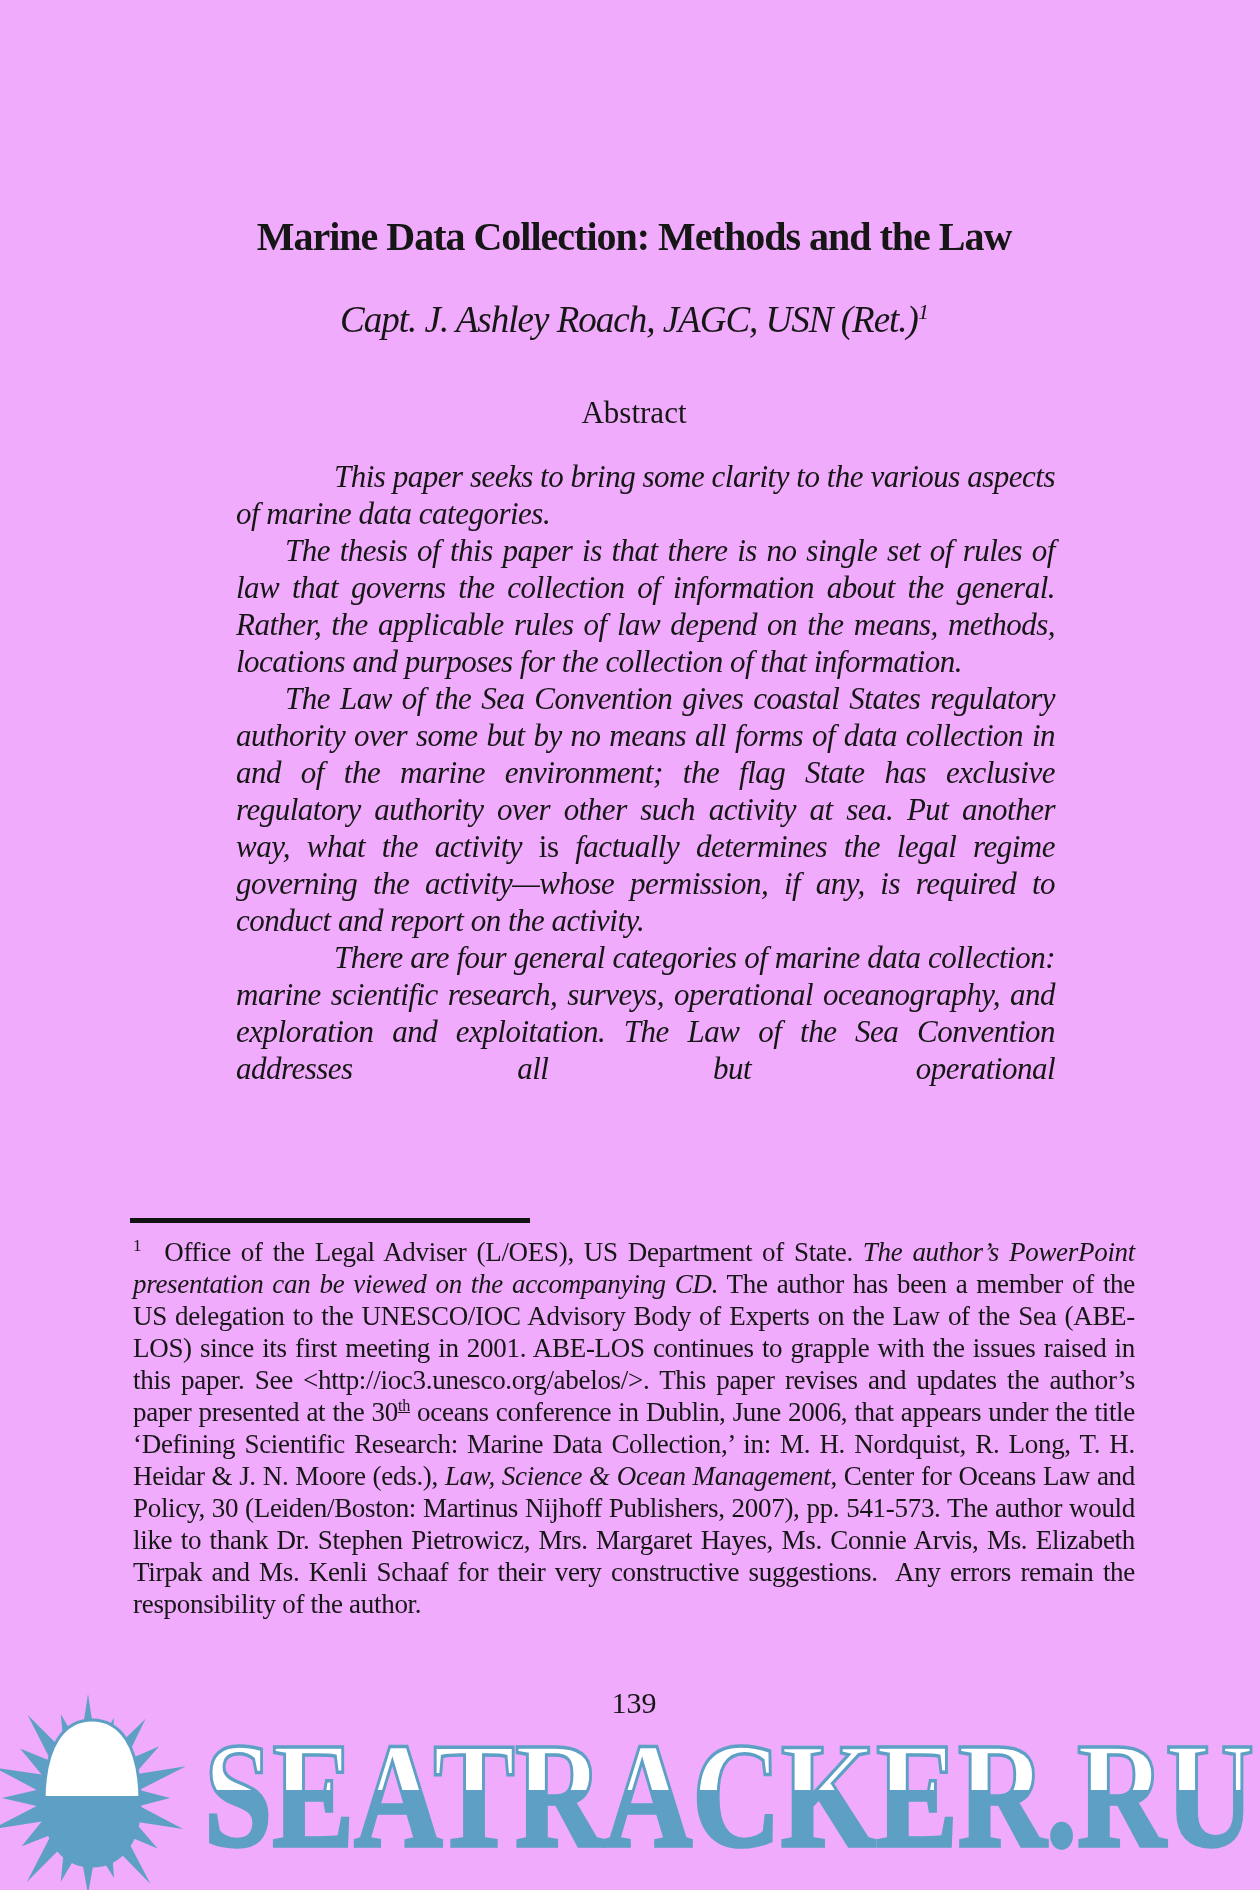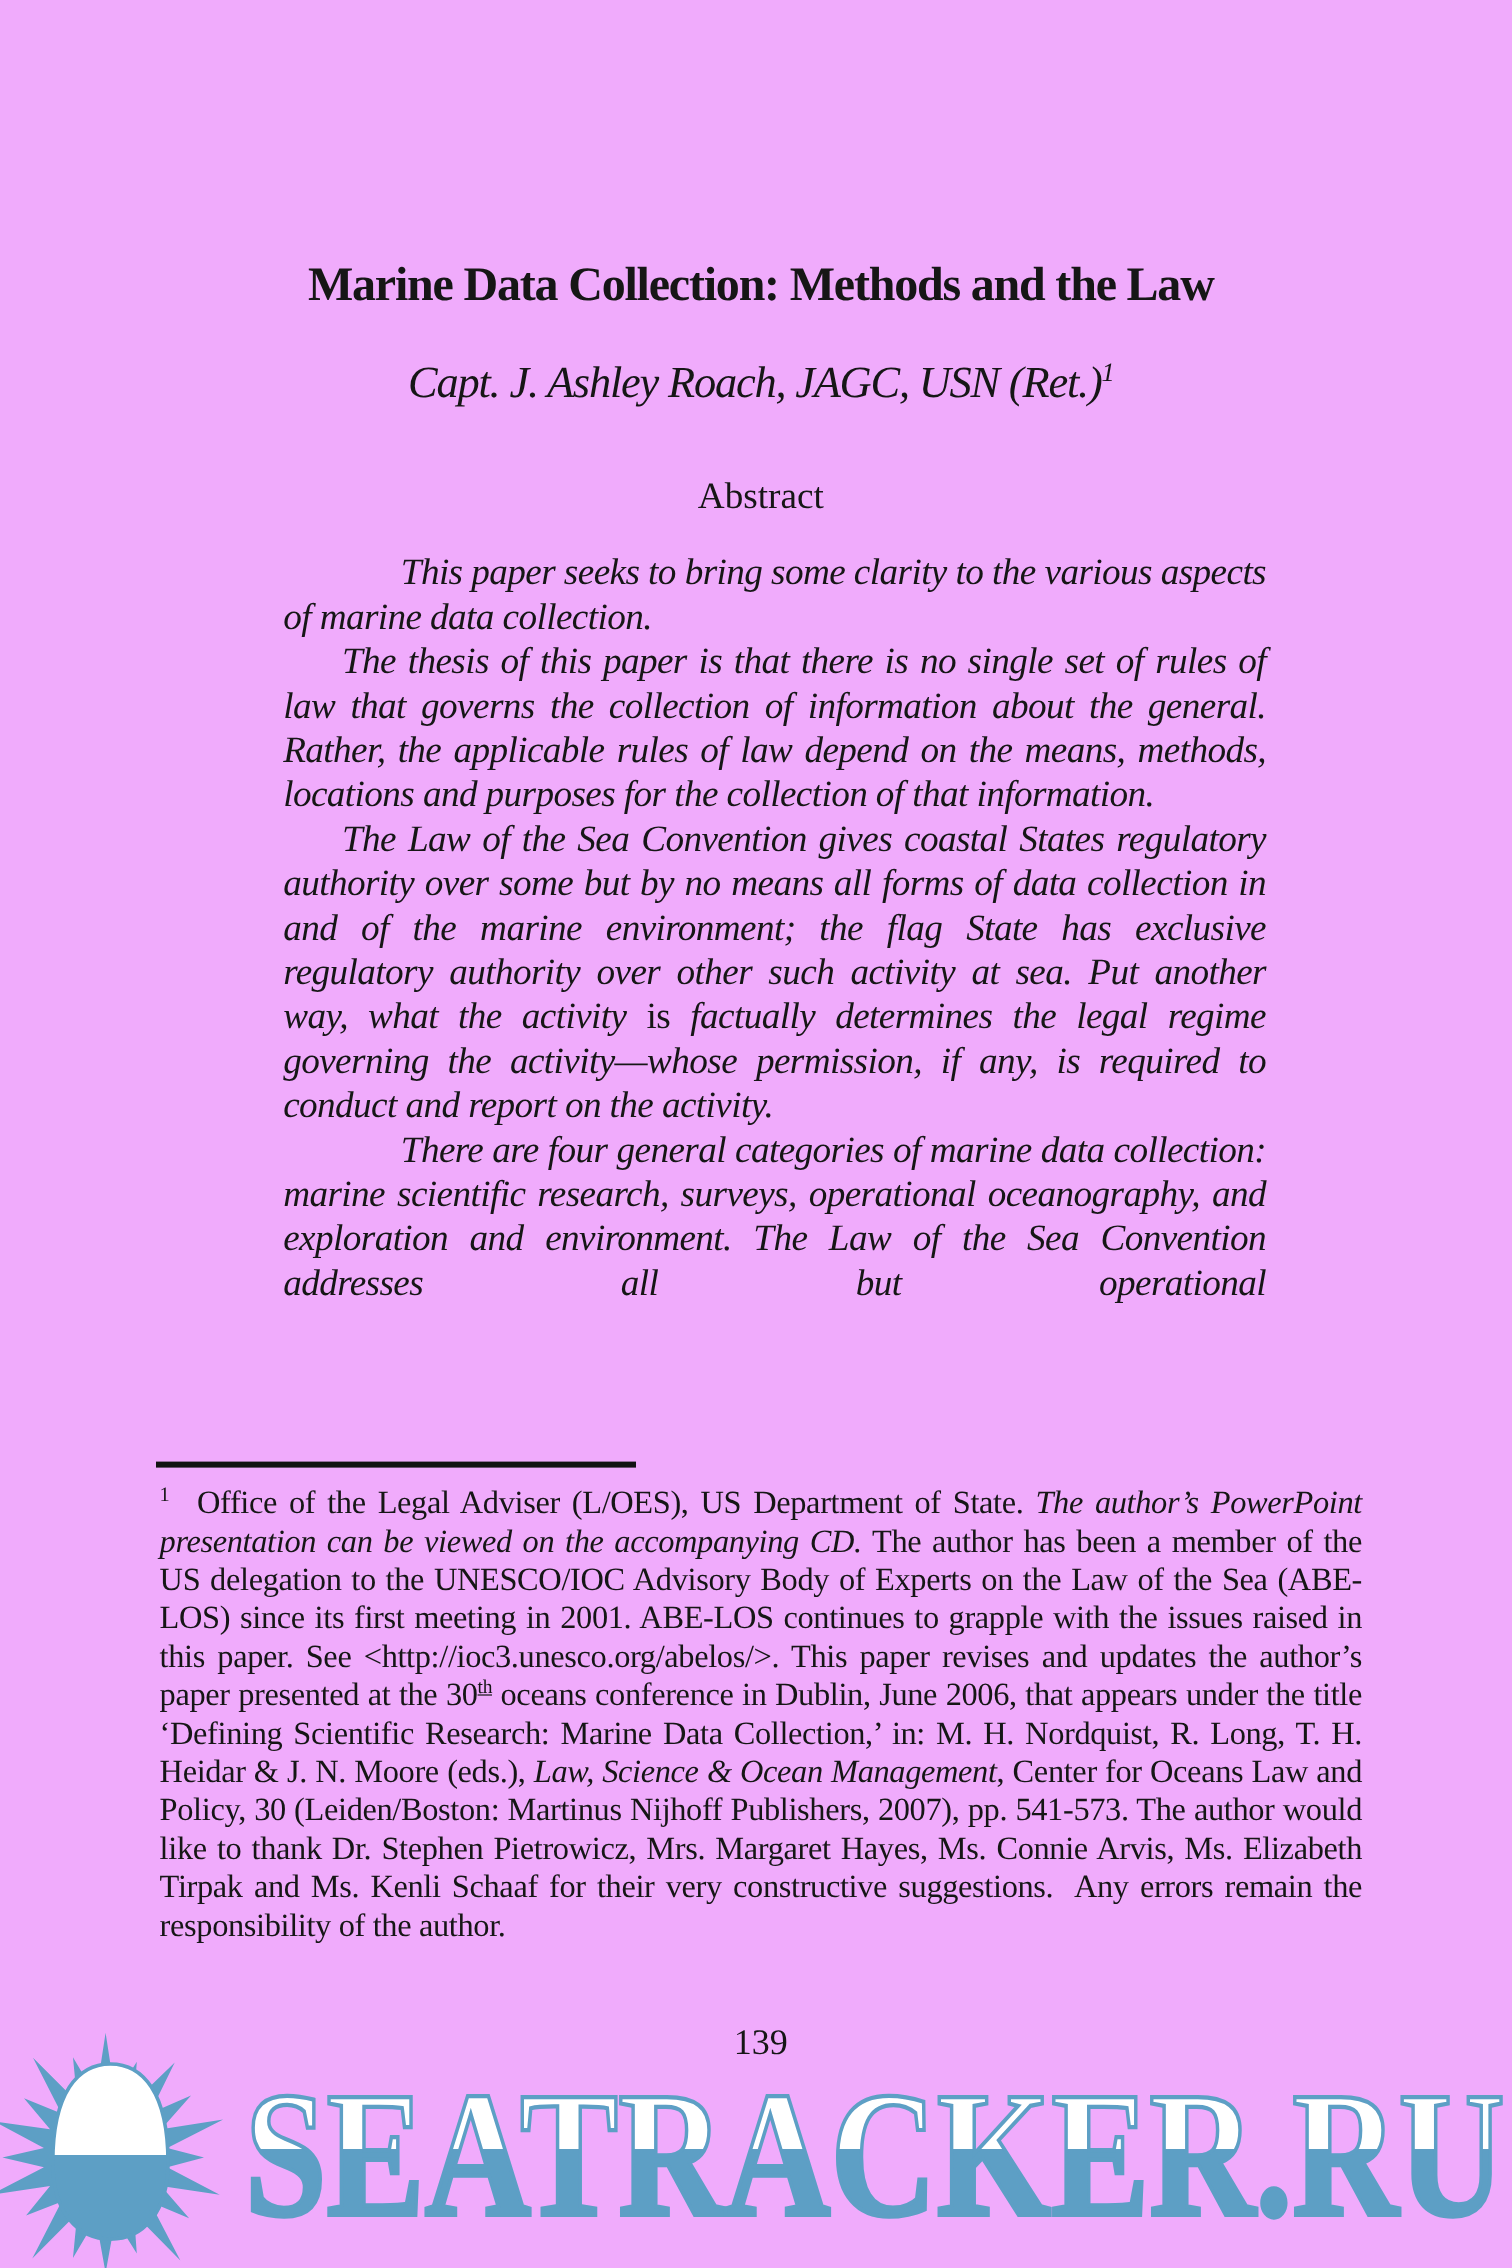--- a/index.html
+++ b/index.html
@@ -111,24 +111,24 @@
 
   <div class="page-title">Marine Data Collection: Methods and the Law</div>
 
   <div class="author-line">
     <span>Capt. J. Ashley Roach, JAGC, USN (Ret.)</span><sup>1</sup>
   </div>
 
   <div class="abstract-heading">Abstract</div>
 
   <div class="abstract-body">
-      <div class="para indent-large"><span>This paper seeks to bring some clarity to the various aspects of marine data collection.</span></div>
+      <div class="para indent-large"><span>This paper seeks to bring some clarity to the various aspects of marine data categories.</span></div>
       <div class="para indent-small"><span>The thesis of this paper is that there is no single set of rules of law that governs the collection of information about the general. Rather, the applicable rules of law depend on the means, methods, locations and purposes for the collection of that information.</span></div>
       <div class="para indent-small"><span>The Law of the Sea Convention gives coastal States regulatory authority over some but by no means all forms of data collection in and of the marine environment; the flag State has exclusive regulatory authority over other such activity at sea. Put another way, what the activity </span><span class="run-roman">is</span><span> factually determines the legal regime governing the activity—whose permission, if any, is required to conduct and report on the activity.</span></div>
-      <div class="para indent-large justify-last"><span>There are four general categories of marine data collection: marine scientific research, surveys, operational oceanography, and exploration and environment. The Law of the Sea Convention addresses all but operational</span></div>
+      <div class="para indent-large justify-last"><span>There are four general categories of marine data collection: marine scientific research, surveys, operational oceanography, and exploration and exploitation. The Law of the Sea Convention addresses all but operational</span></div>
     </div>
 
   <div class="footnote-rule"></div>
 
   <div class="footnote">
     <sup class="fn-marker">1</sup><span><span>Office of the Legal Adviser (L/OES), US Department of State. </span><span class="run-italic">The author’s PowerPoint presentation can be viewed on the accompanying CD.</span><span> The author has been a member of the US delegation to the UNESCO/IOC Advisory Body of Experts on the Law of the Sea (ABE-LOS) since its first meeting in 2001. ABE-LOS continues to grapple with the issues raised in this paper. See &lt;http://ioc3.unesco.org/abelos/&gt;. This paper revises and updates the author’s paper presented at the 30</span><span class="run-sup">th</span><span> oceans conference in Dublin, June 2006, that appears under the title ‘Defining Scientific Research: Marine Data Collection,’ in: M. H. Nordquist, R. Long, T. H. Heidar &amp; J. N. Moore (eds.), </span><span class="run-italic">Law, Science &amp; Ocean Management</span><span>, Center for Oceans Law and Policy, 30 (Leiden/Boston: Martinus Nijhoff Publishers, 2007), pp. 541-573. The author would like to thank Dr. Stephen Pietrowicz, Mrs. Margaret Hayes, Ms. Connie Arvis, Ms. Elizabeth Tirpak and Ms. Kenli Schaaf for their very constructive suggestions.&nbsp; Any errors remain the responsibility of the author.</span></span>
   </div>
 
   <div class="page-number">139</div>
 

